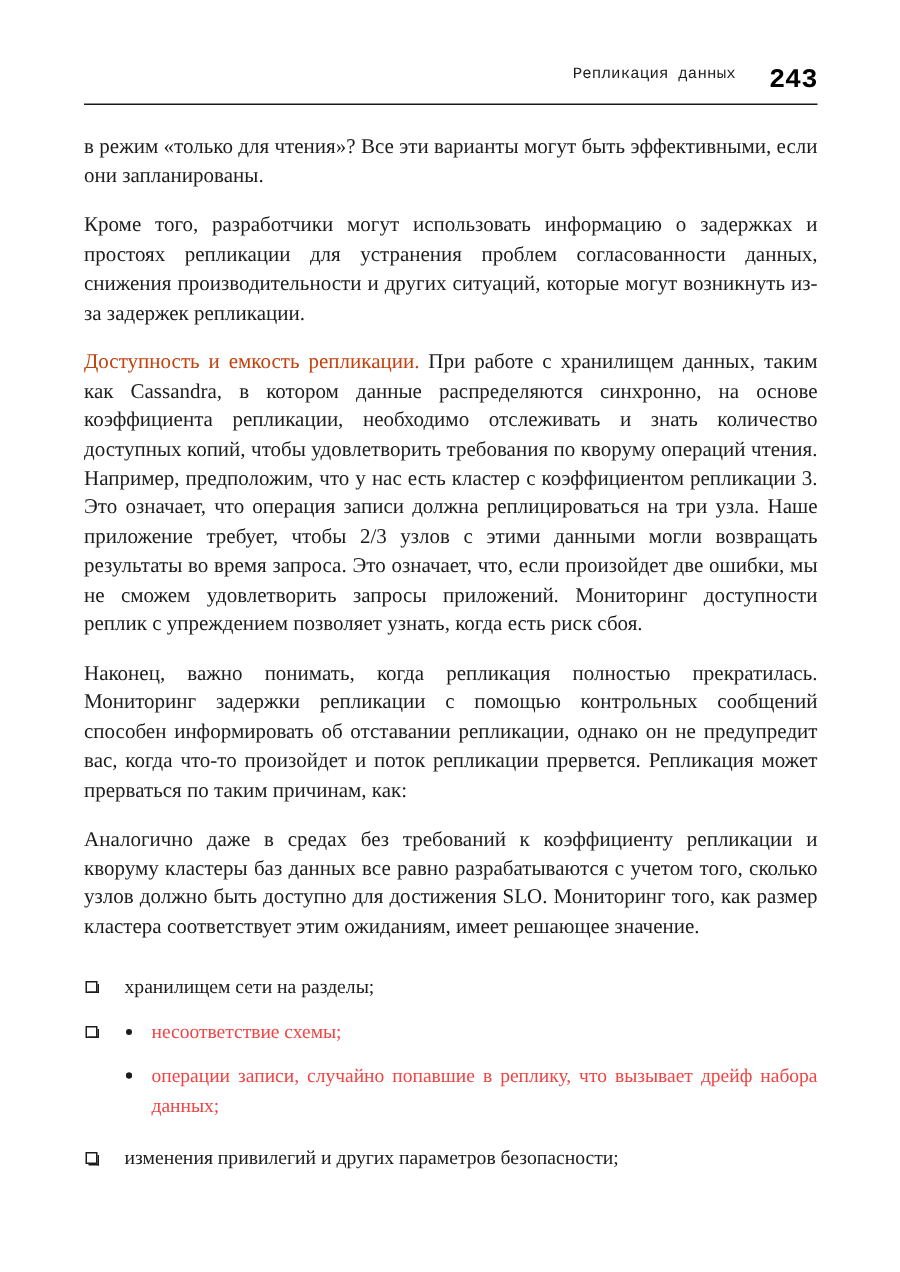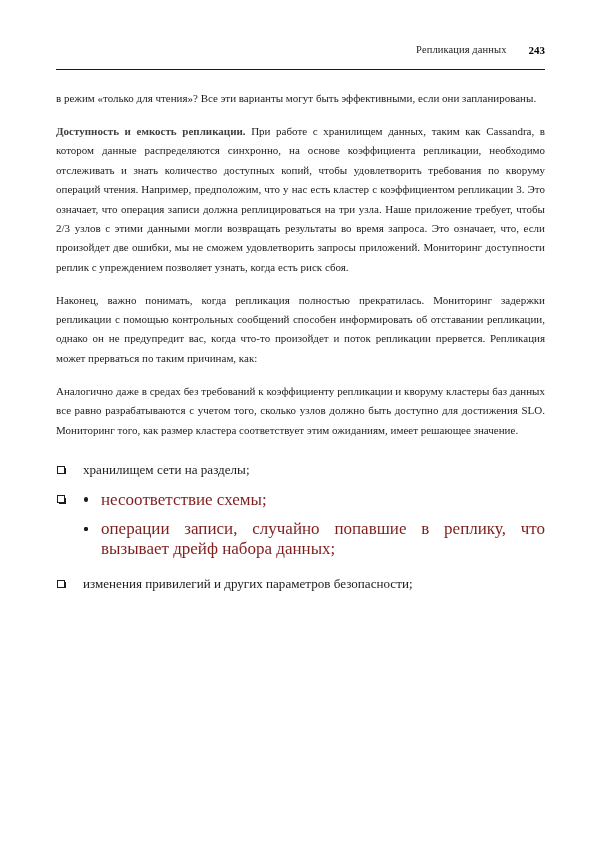--- a/index.html
+++ b/index.html
@@ -28,30 +28,30 @@
 
   
   .running-head {
     position: absolute;
     left: 56px;
     top: 44px;
     width: 489px;
     display: flex;
     justify-content: flex-end;
     align-items: flex-start;
-    font-family: Liberation Serif, serif;
+    font-family: Liberation Mono, monospace;
     color: #111111;
   }
   .running-head .chapter-title {
     font-size: 10.5px;
     letter-spacing: .1px;
     color: #1d1d1d;
   }
   .running-head .folio {
-    font-size: 11px;
+    font-size: 18px;
     font-weight: bold;
     margin-left: 22px;
     color: #000000;
   }
   .head-rule {
     position: absolute;
     left: 56px;
     top: 69px;
     width: 489px;
     height: 1.2px;
@@ -61,32 +61,32 @@
   
   .column {
     position: absolute;
     left: 56px;
     top: 89px;
     width: 489px;
   }
 
   p.para {
     margin: 0 0 13.5px 0;
-    font-size: 11px;
+    font-size: 14px;
     line-height: 19.4px;
     text-align: justify;
     text-justify: inter-word;
     hyphens: manual;
     color: #1c1c1c;
   }
   p.para:last-child { margin-bottom: 0; }
 
   .runin {
-    font-weight: bold;
-    color: #404040;
+    font-weight: normal;
+    color: #c2410c;
   }
 
   
   ul.list-l1 {
     list-style: none;
     margin: 0;
     padding: 0;
   }
   ul.list-l1 > li.item-l1 {
     position: relative;
@@ -123,24 +123,24 @@
 
   ul.list-l2 {
     list-style: none;
     margin: 9px 0 4px 0;
     padding: 0;
   }
   ul.list-l2 > li.item-l2 {
     position: relative;
     padding-left: 18px;
     margin-bottom: 10px;
-    font-size: 17px;
+    font-size: 13px;
     line-height: 19.4px;
     text-align: justify;
-    color: #7f1d1d;
+    color: #ef4444;
   }
   ul.list-l2 > li.item-l2:last-child { margin-bottom: 16px; }
 
   .marker-dot {
     position: absolute;
     left: 1px;
     top: 7.5px;
     width: 4.4px;
     height: 4.4px;
     border-radius: 50%;
@@ -157,20 +157,21 @@
   <div class="running-head">
     <span class="chapter-title">Репликация данных</span>
     <span class="folio">243</span>
   </div>
   <div class="head-rule"></div>
 
   <div class="column">
 
     <p class="para">в режим «только для чтения»? Все эти варианты могут быть эффективными, если они запланированы.</p>
 
+    <p class="para">Кроме того, разработчики могут использовать информацию о задержках и простоях репликации для устранения проблем согласованности данных, снижения производительности и других ситуаций, которые могут возникнуть из-за задержек репликации.</p>
 
     <p class="para"><span class="runin">Доступность и емкость репликации.</span><span> При работе с хранилищем данных, таким как Cassandra, в котором данные распределяются синхронно, на основе коэффициента репликации, необходимо отслеживать и знать количество доступных копий, чтобы удовлетворить требования по кворуму операций чтения. Например, предположим, что у нас есть кластер с коэффициентом репликации 3. Это означает, что операция записи должна реплицироваться на три узла. Наше приложение требует, чтобы 2/3 узлов с этими данными могли возвращать результаты во время запроса. Это означает, что, если произойдет две ошибки, мы не сможем удовлетворить запросы приложений. Мониторинг доступности реплик с упреждением позволяет узнать, когда есть риск сбоя.</span></p>
 
     <p class="para">Наконец, важно понимать, когда репликация полностью прекратилась. Мониторинг задержки репликации с помощью контрольных сообщений способен информировать об отставании репликации, однако он не предупредит вас, когда что-то произойдет и поток репликации прервется. Репликация может прерваться по таким причинам, как:</p>
 
     <p class="para">Аналогично даже в средах без требований к коэффициенту репликации и кворуму кластеры баз данных все равно разрабатываются с учетом того, сколько узлов должно быть доступно для достижения SLO. Мониторинг того, как размер кластера соответствует этим ожиданиям, имеет решающее значение.</p>
 
     <div class="gap-before-list"></div>
 
     <ul class="list-l1">

